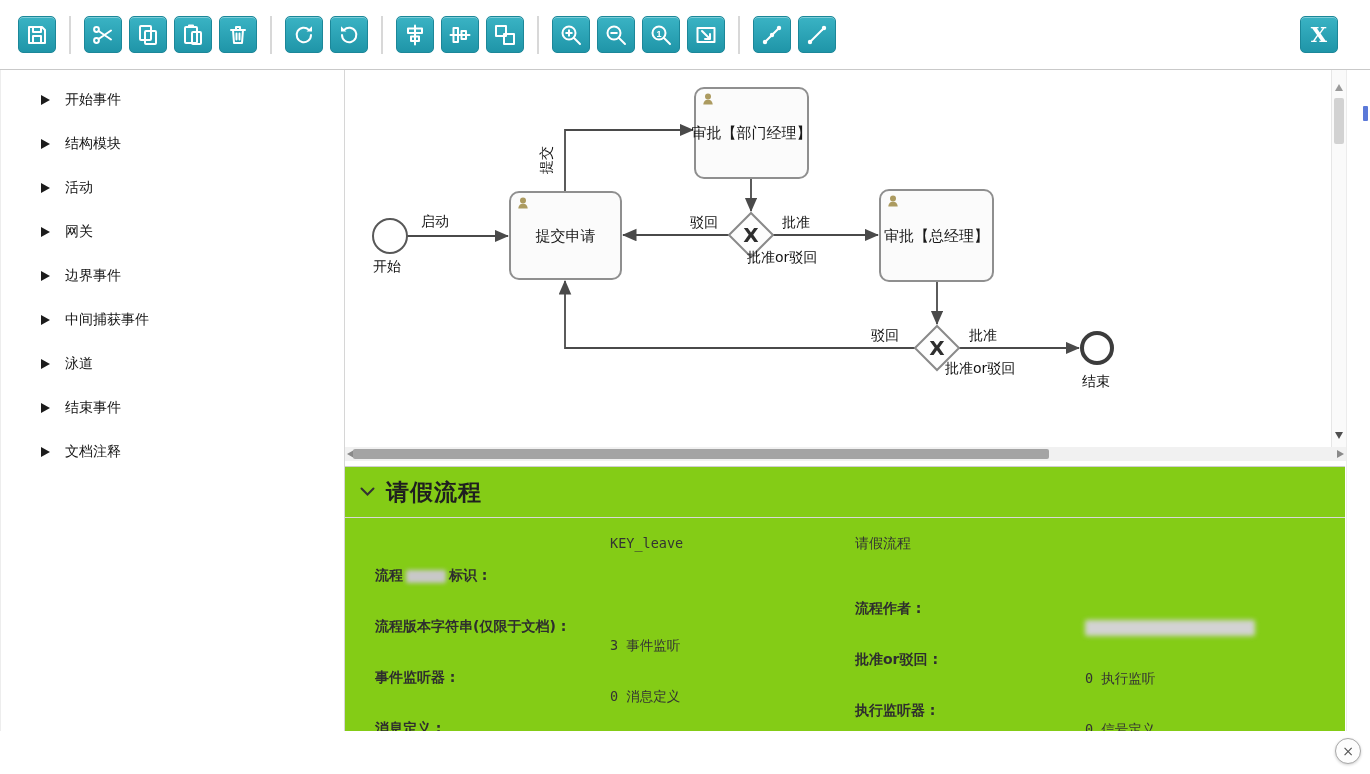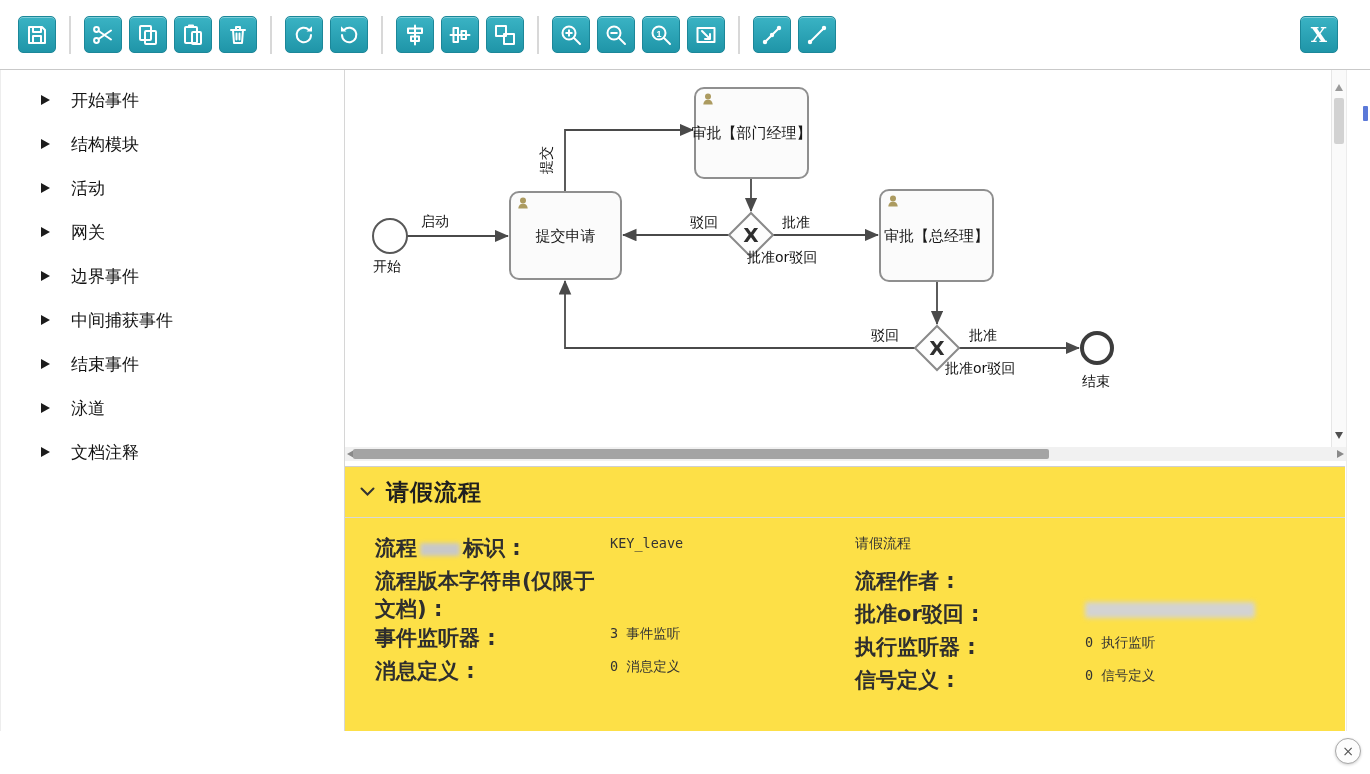--- a/index.html
+++ b/index.html
@@ -14,50 +14,50 @@
     background:linear-gradient(#3ab3c4,#1f95a8);display:flex;align-items:center;justify-content:center;
     box-shadow:inset 0 1px 0 rgba(255,255,255,.35);}
   .tbtn .ticon{width:24px;height:24px;display:block;}
   .tbtn svg{width:24px;height:24px;display:block;}
   .sep{width:2px;height:38px;background:#d8d8d8;margin:0 6px;display:inline-block;}
   .close-x{margin-left:auto;font-size:21px;font-weight:bold;color:#fff;font-family:"DejaVu Serif","Liberation Serif",serif;}
 
   
   .palette{position:absolute;left:0;top:70px;width:345px;height:661px;background:#fff;box-sizing:border-box;
     border-right:1px solid #d6d6d6;border-left:1px solid #ededed;padding-top:8px;}
-  .p-item{height:44px;display:flex;align-items:center;padding-left:40px;gap:21px;font-size:17px;color:#141414;cursor:pointer;}
+  .p-item{height:44px;display:flex;align-items:center;padding-left:40px;gap:15px;font-size:14px;color:#141414;cursor:pointer;}
   .tri{width:0;height:0;border-left:9px solid #1c1c1c;border-top:5.5px solid transparent;border-bottom:5.5px solid transparent;}
 
   
   .canvas{position:absolute;left:345px;top:70px;width:986px;height:377px;background:#fff;overflow:hidden;}
   .canvas svg{font-family:"DejaVu Sans","Liberation Sans",sans-serif;}
 
   
   .vscroll{position:absolute;left:1331px;top:70px;width:15px;height:377px;background:#fafafa;
     border-left:1px solid #e6e6e6;box-sizing:border-box;}
   .vthumb{position:absolute;left:2px;right:2px;top:28px;height:46px;background:#d2d2d2;border-radius:2px;cursor:pointer;}
   .hscroll{position:absolute;left:345px;top:447px;width:1001px;height:14px;background:#f1f1f1;}
   .hthumb{position:absolute;left:8px;top:2px;width:696px;height:10px;background:#a4a4a4;border-radius:2px;cursor:pointer;}
   .sb-arrow{position:absolute;width:0;height:0;cursor:pointer;}
   .a-up{left:3px;top:14px;border-left:4.5px solid transparent;border-right:4.5px solid transparent;border-bottom:7px solid #9a9a9a;}
   .a-down{left:3px;bottom:8px;border-left:4.5px solid transparent;border-right:4.5px solid transparent;border-top:7px solid #4f4f4f;}
   .a-left{left:2px;top:3px;border-top:4.5px solid transparent;border-bottom:4.5px solid transparent;border-right:7px solid #8a8a8a;}
   .a-right{right:2px;top:3px;border-top:4.5px solid transparent;border-bottom:4.5px solid transparent;border-left:7px solid #8a8a8a;}
 
   
-  .props{position:absolute;left:345px;top:466px;width:1000px;height:265px;background:#fde047;
+  .props{position:absolute;left:345px;top:466px;width:1000px;height:265px;background:#84cc16;
     border-top:1px solid #cfcfcf;box-sizing:border-box;}
   .props-header{height:50px;display:flex;align-items:center;gap:11px;padding-left:15px;border-bottom:1px solid #d8d8d8;cursor:pointer;}
   .props-title{font-size:23px;font-weight:bold;color:#1f1f1f;font-family:"DejaVu Serif","Liberation Serif",serif;letter-spacing:1px;}
   .props-body{display:flex;padding:16px 0 0 30px;}
   .pcol{display:flex;flex-direction:column;}
   .pcol-left{width:480px;}
   .pcol-right{flex:1;}
   .prow{display:flex;min-height:33px;align-items:flex-start;}
-  .plabel{font-weight:bold;font-size:21px;color:#2e2e2e;line-height:1.35;}
+  .plabel{font-weight:bold;font-size:14px;color:#2e2e2e;line-height:1.35;margin-top:32px;}
   .pcol-left .plabel{width:235px;}
   .pcol-right .plabel{width:230px;}
   .pvalue{font-size:14px;color:#333;padding-top:1px;}
   .mono{font-family:"DejaVu Sans Mono","Liberation Mono",monospace;font-size:13.5px;}
   .blur-bar{display:inline-block;height:13px;background:#c8c8c8;filter:blur(2px);border-radius:2px;vertical-align:middle;margin:0 3px;}
   .vblur{display:inline-block;height:16px;background:#d3d3d3;filter:blur(2.5px);border-radius:2px;vertical-align:middle;}
 
   
   .bottom{position:absolute;left:0;top:731px;width:1370px;height:43px;background:#fff;}
   .page-close{position:absolute;right:9px;top:7px;width:24px;height:24px;border:1px solid #a8a8a8;border-radius:50%;
@@ -242,25 +242,25 @@
       <div class="p-item">
         <span class="tri"></span>
         <span>边界事件</span>
       </div>
       <div class="p-item">
         <span class="tri"></span>
         <span>中间捕获事件</span>
       </div>
       <div class="p-item">
         <span class="tri"></span>
+        <span>泳道</span>
+      </div>
+      <div class="p-item">
+        <span class="tri"></span>
         <span>结束事件</span>
-      </div>
-      <div class="p-item">
-        <span class="tri"></span>
-        <span>泳道</span>
       </div>
       <div class="p-item">
         <span class="tri"></span>
         <span>文档注释</span>
       </div>
     </aside>
 
   <div class="canvas">
     <svg id="diagram-svg" width="986" height="377" viewBox="0 0 986 377">
         <defs>

